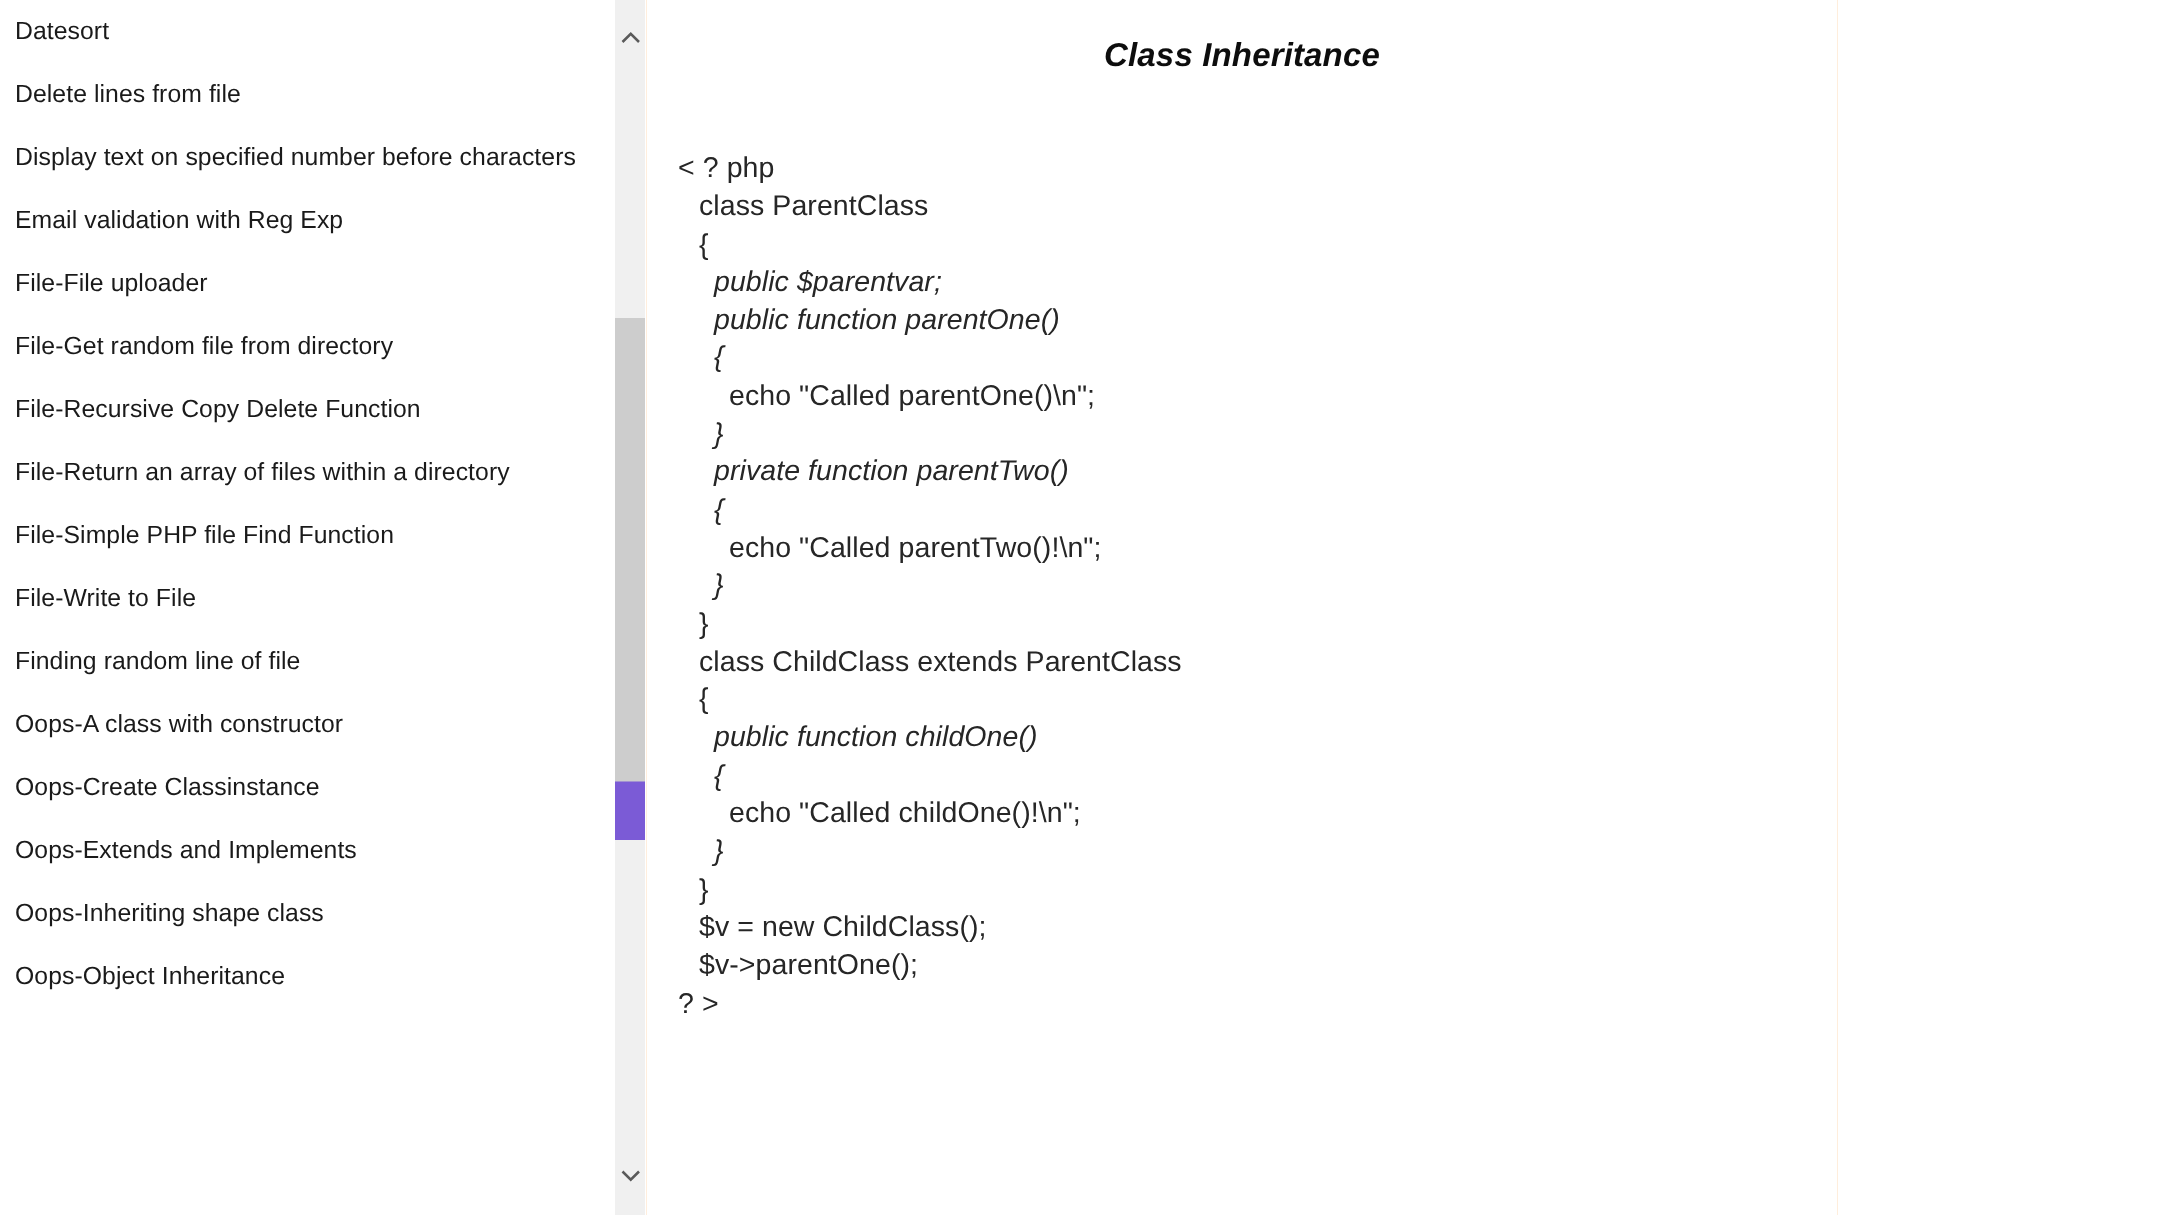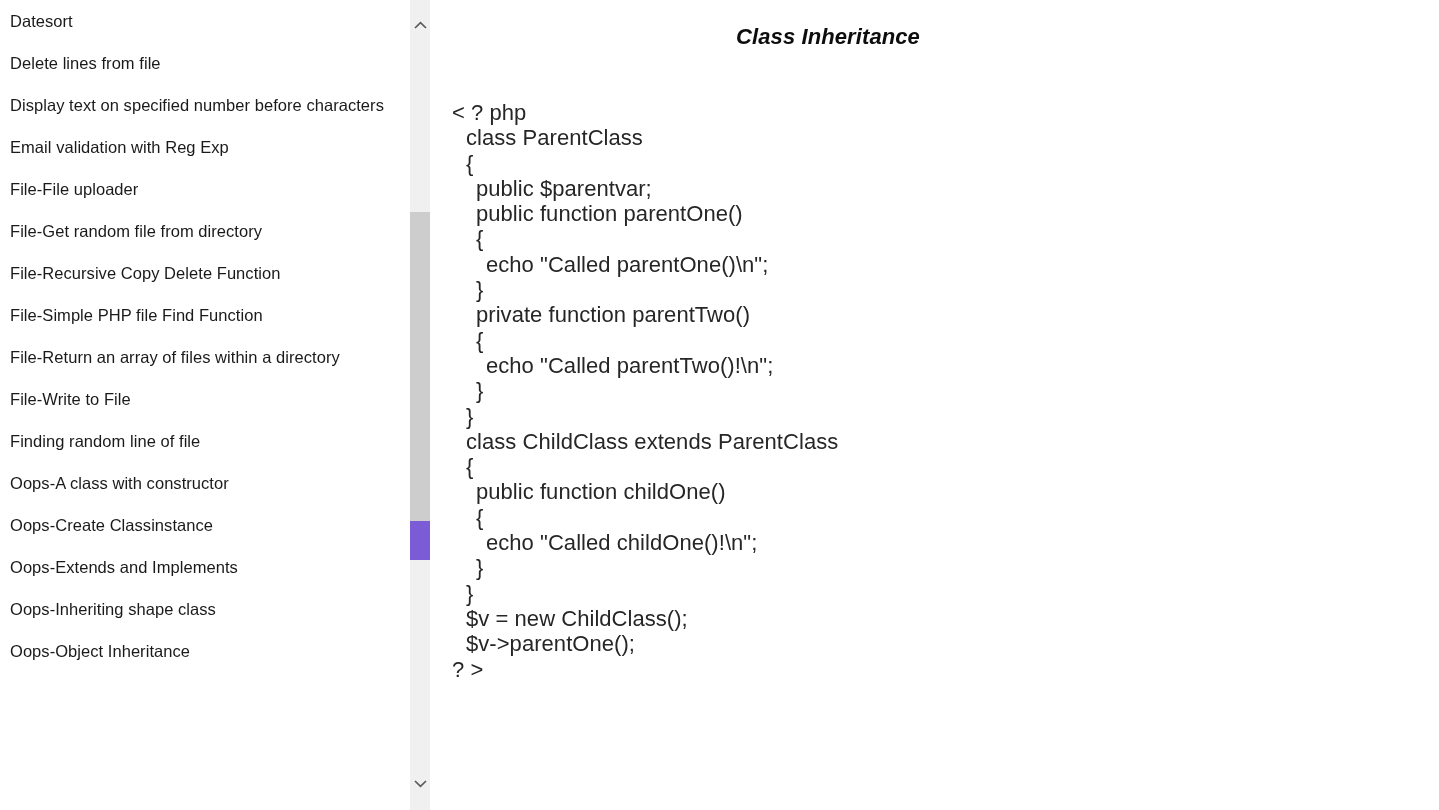--- a/index.html
+++ b/index.html
@@ -139,49 +139,49 @@
     letter-spacing: 0.1px;
     font-style: italic;
   }
 
   #code-block {
     position: absolute;
     left: 21px;
     top: 100px;
     margin: 0;
     font-family: "Liberation Sans", sans-serif;
-    font-size: 22px;
+    font-size: 19px;
     line-height: 25.3px;
     color: #262626;
     white-space: pre;
     letter-spacing: 0.05px;
   }
 
   .code-line { display: block; height: 25.3px; }
   .ind0 { padding-left: 0px;  }
   .ind1 { padding-left: 14px; }
-  .ind2 { padding-left: 24px; }
+  .ind2 { padding-left: 24px; font-style: italic; }
   .ind3 { padding-left: 34px; }
 </style>
 </head>
 <body>
 
 <div id="app">
 
   <div id="sidebar">
     <ul class="nav-list" id="nav-list">
         <li class="nav-item">Datesort</li>
         <li class="nav-item">Delete lines from file</li>
         <li class="nav-item">Display text on specified number before characters</li>
         <li class="nav-item">Email validation with Reg Exp</li>
         <li class="nav-item">File-File uploader</li>
         <li class="nav-item">File-Get random file from directory</li>
         <li class="nav-item">File-Recursive Copy Delete Function</li>
+        <li class="nav-item">File-Return an array of files within a directory</li>
         <li class="nav-item">File-Simple PHP file Find Function</li>
-        <li class="nav-item">File-Return an array of files within a directory</li>
         <li class="nav-item">File-Write to File</li>
         <li class="nav-item">Finding random line of file</li>
         <li class="nav-item">Oops-A class with constructor</li>
         <li class="nav-item">Oops-Create Classinstance</li>
         <li class="nav-item">Oops-Extends and Implements</li>
         <li class="nav-item">Oops-Inheriting shape class</li>
         <li class="nav-item">Oops-Object Inheritance</li>
       </ul>
   </div>
 

